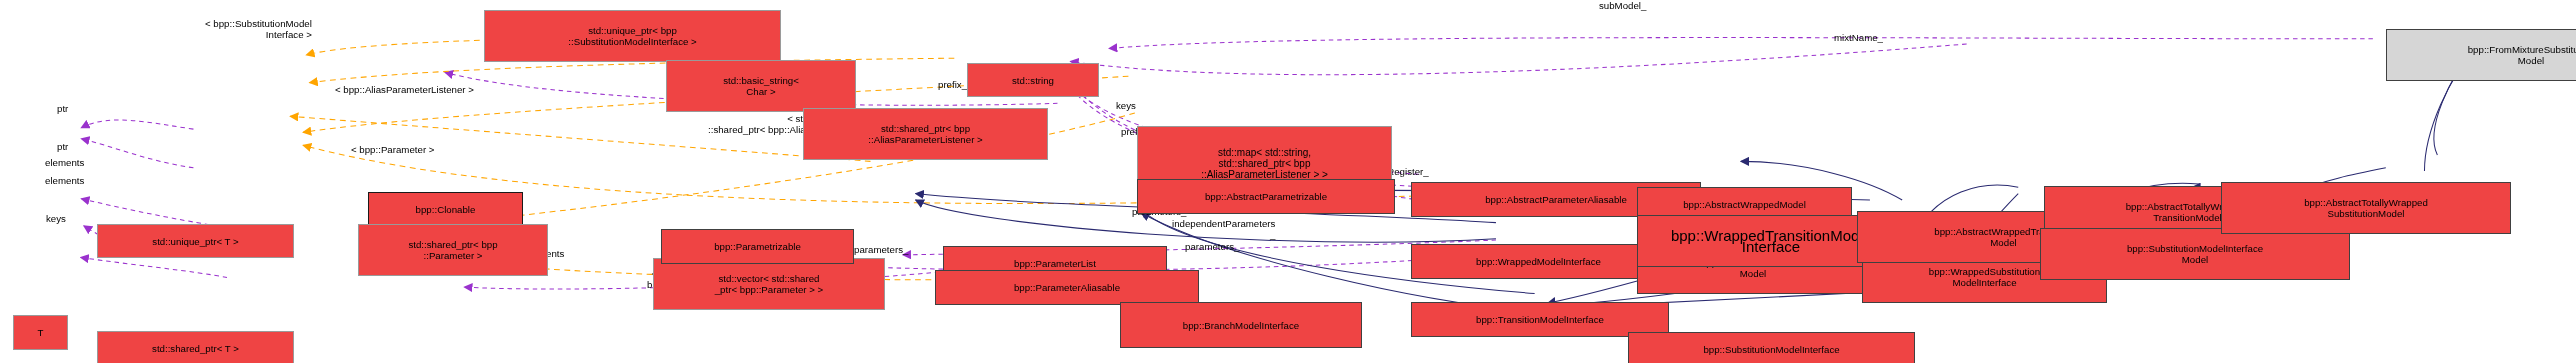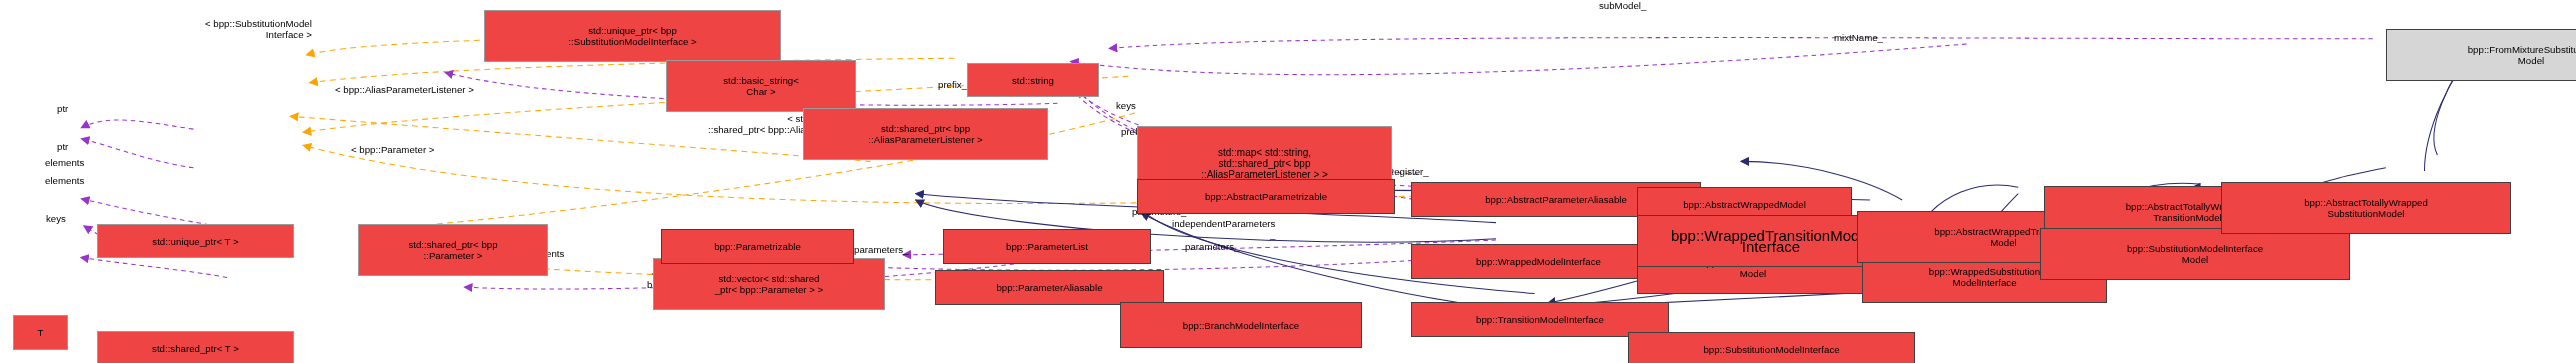--- a/index.html
+++ b/index.html
@@ -134,28 +134,29 @@
 ::SubstitutionModelInterface &gt;</div>
   <div class="node tmpl" style="left: 967px; top: 63px; width: 132px; height: 34px; font-size: 9.7px; line-height: 11px;">std::string</div>
   <div class="node tmpl" style="left: 666px; top: 60px; width: 190px; height: 52px; font-size: 9.7px; line-height: 11px;">std::basic_string&lt;
 Char &gt;</div>
   <div class="node tmpl" style="left: 803px; top: 108px; width: 245px; height: 52px; font-size: 9.7px; line-height: 11px;">std::shared_ptr&lt; bpp
 ::AliasParameterListener &gt;</div>
   <div class="node tmpl" style="left: 1137px; top: 126px; width: 255px; height: 74px; font-size: 10px; line-height: 11px;">std::map&lt; std::string,
 std::shared_ptr&lt; bpp
 ::AliasParameterListener &gt; &gt;</div>
 
+  <div class="node key" style="left: 368px; top: 192px; width: 155px; height: 35px; font-size: 9.7px; line-height: 11px;">bpp::Clonable</div>
   <div class="node tmpl" style="left: 358px; top: 224px; width: 190px; height: 52px; font-size: 9.7px; line-height: 11px;">std::shared_ptr&lt; bpp
 ::Parameter &gt;</div>
   <div class="node tmpl" style="left: 653px; top: 258px; width: 232px; height: 52px; font-size: 9.7px; line-height: 11px;">std::vector&lt; std::shared
 _ptr&lt; bpp::Parameter &gt; &gt;</div>
 
   <div class="node cls" style="left: 661px; top: 229px; width: 193px; height: 35px; font-size: 9.7px; line-height: 11px;">bpp::Parametrizable</div>
-  <div class="node cls" style="left: 943px; top: 229px; width: 208px; height: 35px; font-size: 9.7px; line-height: 11px;">bpp::ParameterList</div>
-  <div class="node cls" style="left: 935px; top: 270px; width: 229px; height: 35px; font-size: 9.7px; line-height: 11px;">bpp::ParameterAliasable</div>
+  <div class="node cls" style="left: 943px; top: 246px; width: 224px; height: 35px; font-size: 9.7px; line-height: 11px;">bpp::ParameterList</div>
+  <div class="node cls" style="left: 935px; top: 270px; width: 264px; height: 35px; font-size: 9.7px; line-height: 11px;">bpp::ParameterAliasable</div>
 
   <div class="node cls" style="left: 1137px; top: 179px; width: 258px; height: 35px; font-size: 9.7px; line-height: 11px;">bpp::AbstractParametrizable</div>
   <div class="node cls" style="left: 1411px; top: 182px; width: 290px; height: 35px; font-size: 9.7px; line-height: 11px;">bpp::AbstractParameterAliasable</div>
 
   <div class="node cls" style="left: 1084px; top: 302px; width: 242px; height: 46px; font-size: 9.7px; line-height: 11px; margin-left: 36px;">bpp::BranchModelInterface</div>
   <div class="node cls" style="left: 1411px; top: 302px; width: 258px; height: 35px; font-size: 9.7px; line-height: 11px;">bpp::TransitionModelInterface</div>
   <div class="node cls" style="left: 1411px; top: 244px; width: 255px; height: 35px; font-size: 9.7px; line-height: 11px;">bpp::WrappedModelInterface</div>
   <div class="node cls" style="left: 1628px; top: 332px; width: 287px; height: 35px; font-size: 9.7px; line-height: 11px;">bpp::SubstitutionModelInterface</div>
   <div class="node cls" style="left: 1637px; top: 242px; width: 232px; height: 52px; font-size: 9.7px; line-height: 11px;">bpp::AbstractxTransition
 Model</div>

